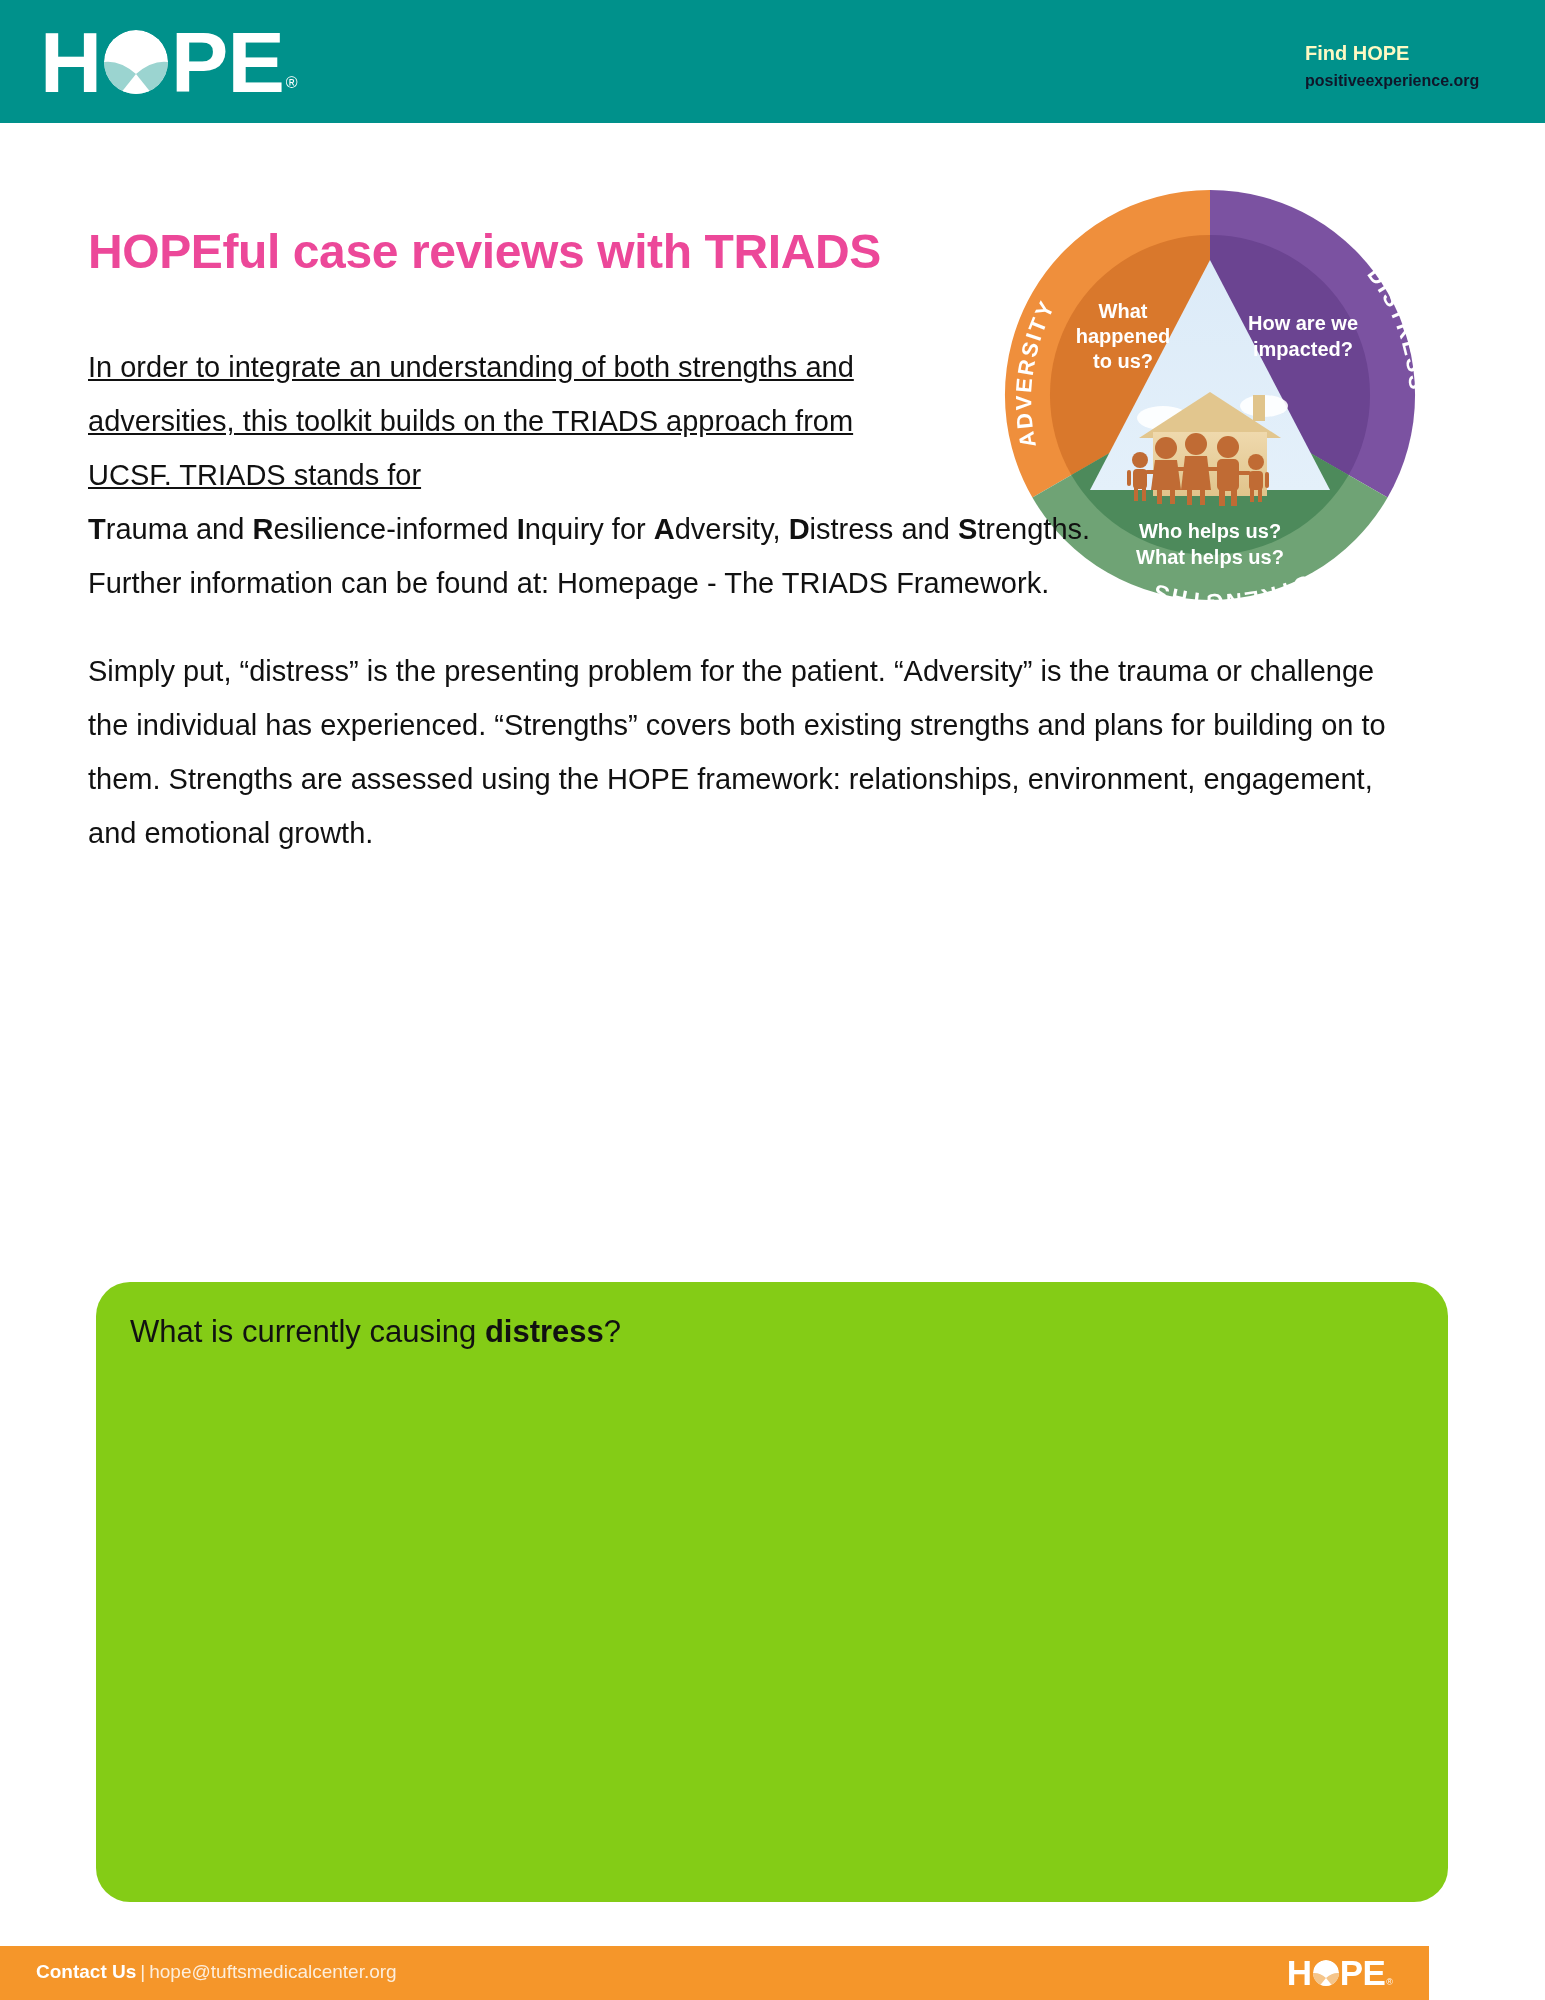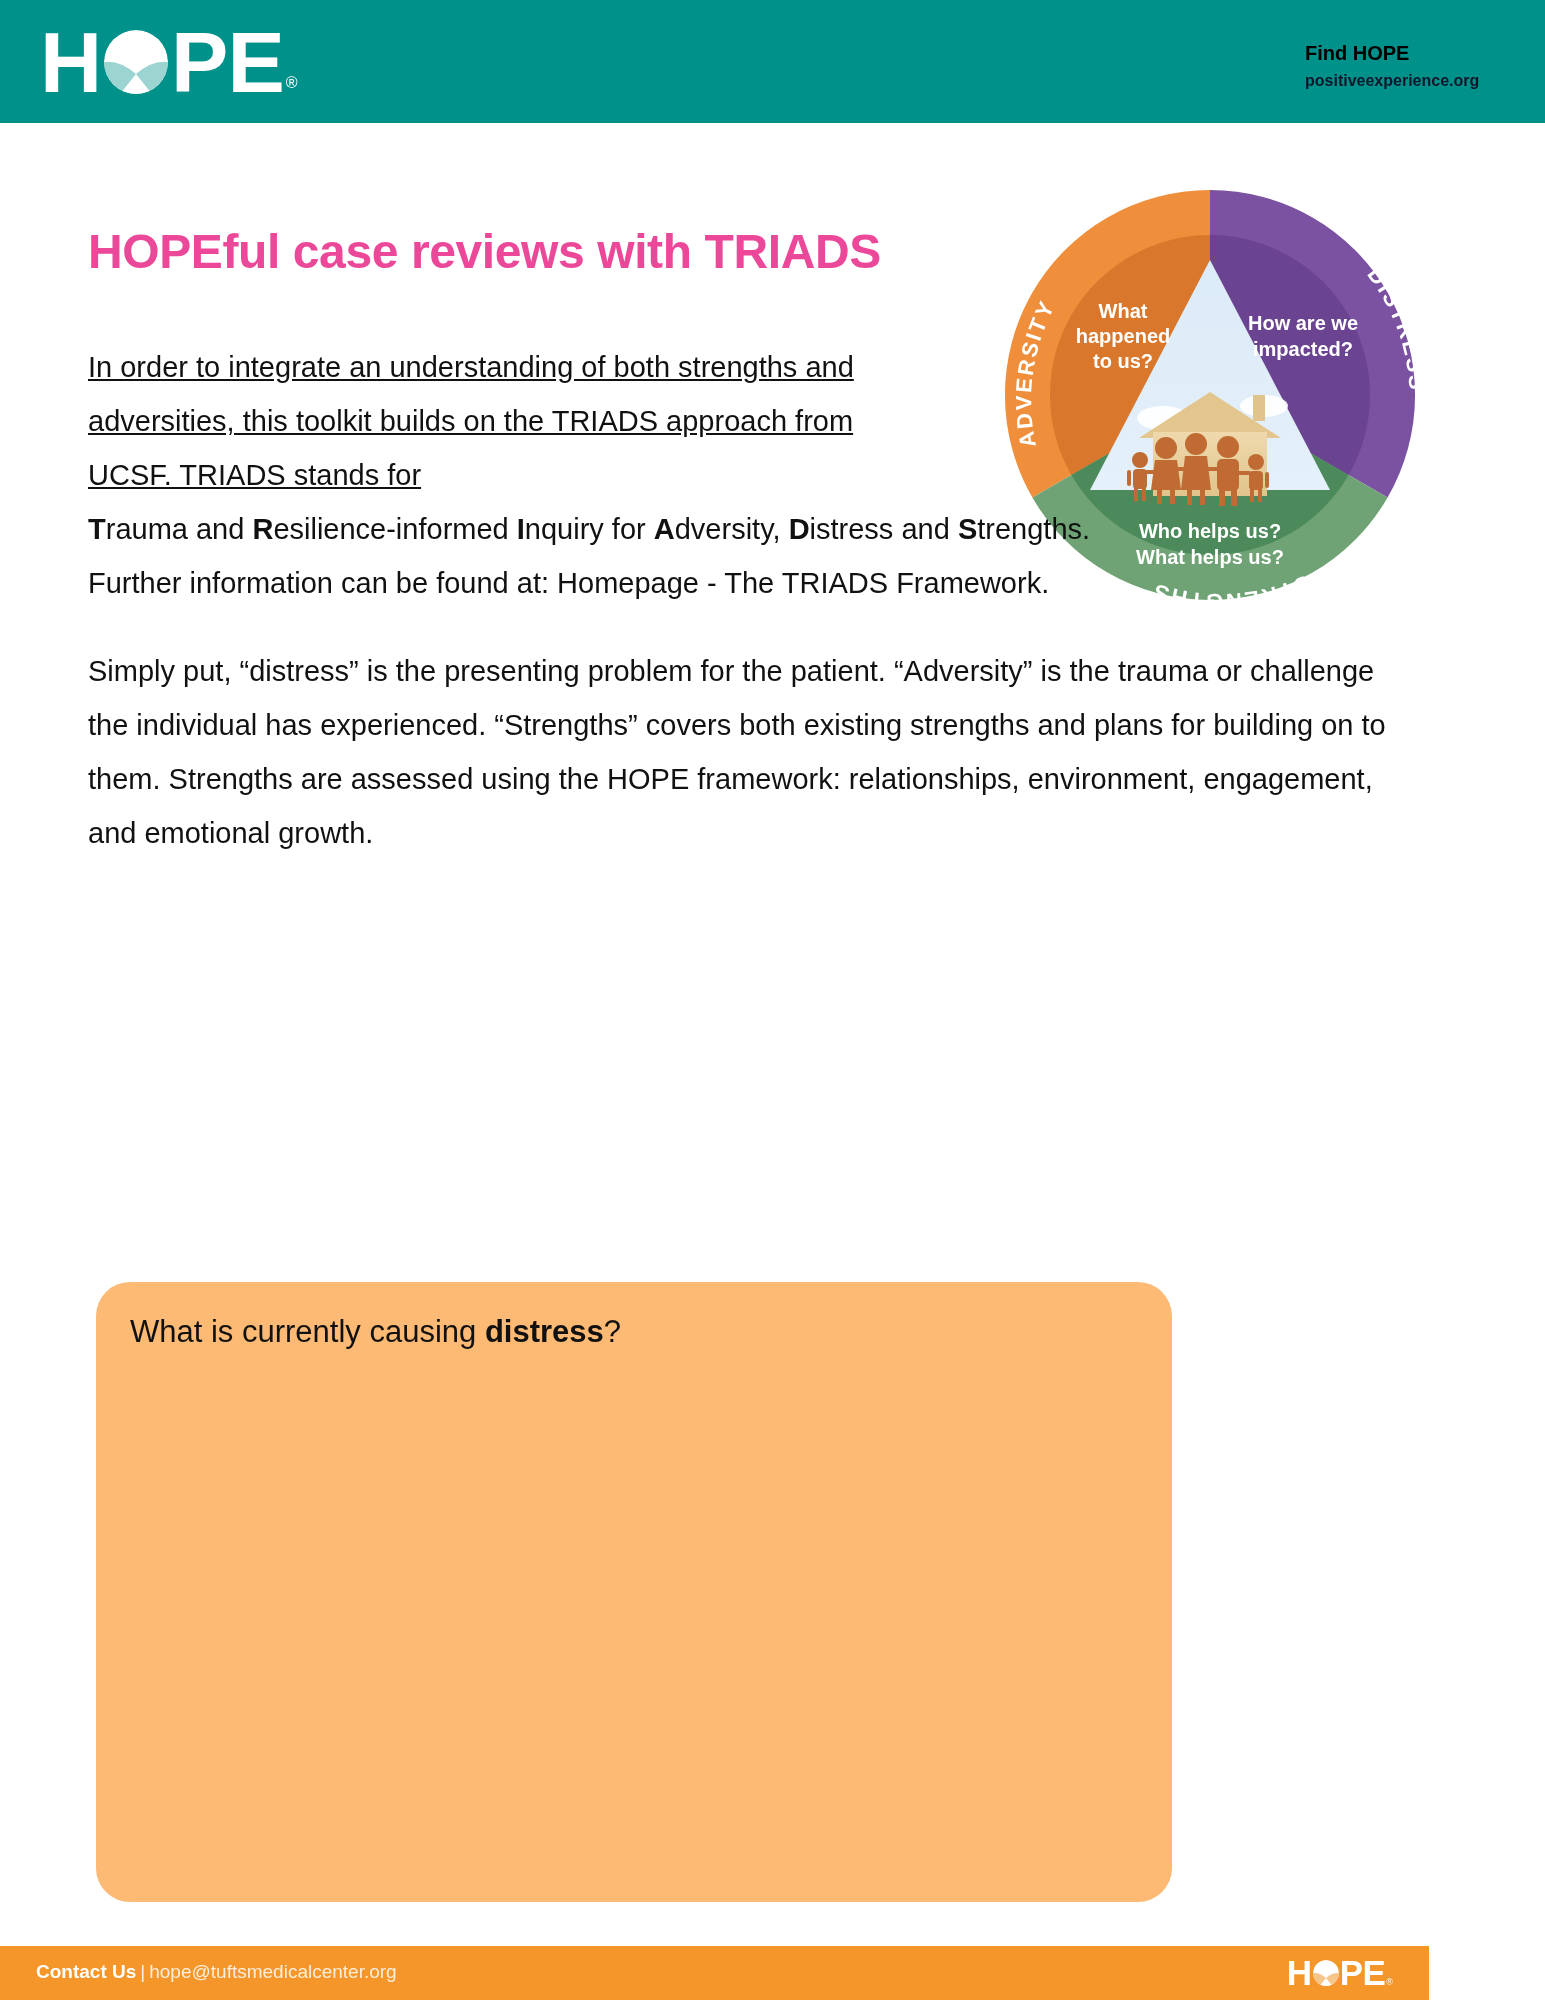--- a/index.html
+++ b/index.html
@@ -68,21 +68,21 @@
     line-height: 26px;
     font-family: "Liberation Sans", sans-serif;
   }
   .hdr-right {
     position: absolute;
     right: 0px; top: 40px;
     width: 240px;
     text-align: left;
   }
   .hdr-find {
-    color: #000000;
+    color: #fef9c3;
     font-weight: 700;
     font-size: 20px;
     line-height: 26px;
   }
   .hdr-url {
     color: #0f172a;
     font-size: 16px;
     line-height: 30px;
     font-weight: bold;
   }
@@ -128,23 +128,23 @@
     position: absolute;
     left: 0; top: 0;
     width: 450px; height: 450px;
   }
 
   
   .answer-box {
     position: absolute;
     left: 96px;
     top: 1282px;
-    width: 1076px;
+    width: 1352px;
     height: 620px;
-    background: #fdba74;
+    background: #84cc16;
     border-radius: 34px;
   }
   .answer-q {
     position: absolute;
     left: 34px; top: 28px;
     font-size: 31px;
     line-height: 44px;
     color: #111111;
   }
   .answer-q b { font-weight: 700; }

